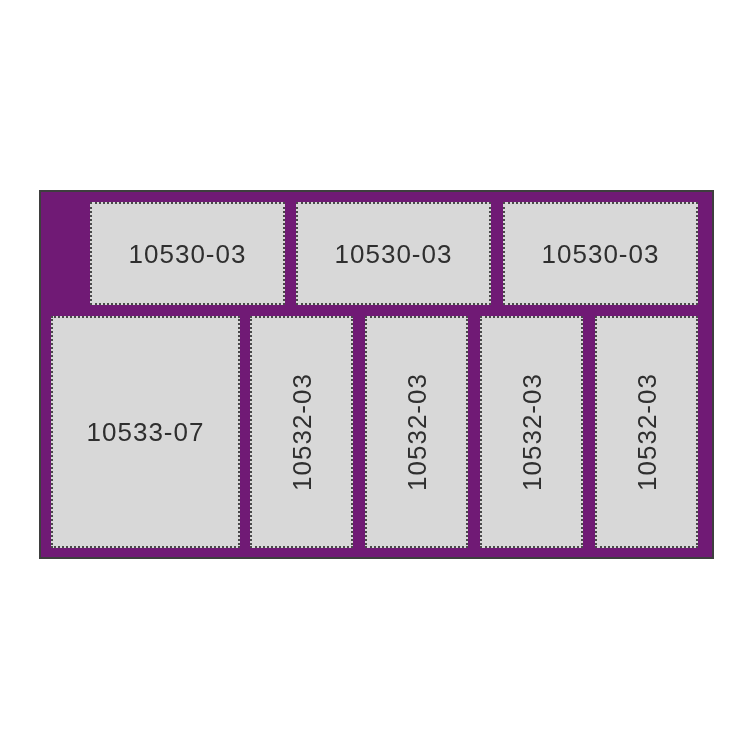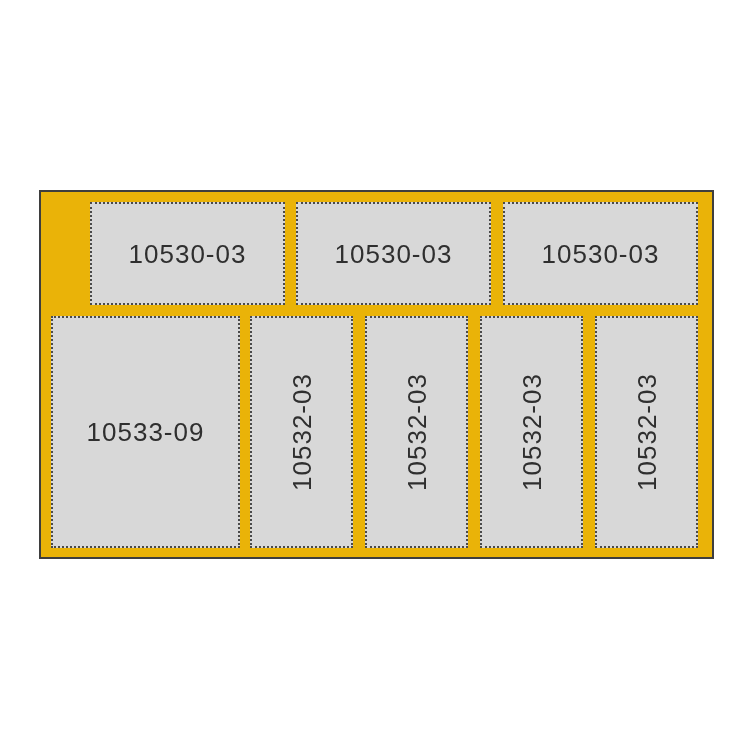--- a/index.html
+++ b/index.html
@@ -14,21 +14,21 @@
 
   
   .case-outline {
     position: absolute;
     left: 39px;
     top: 190px;
     width: 675px;
     height: 369px;
     border: 2px solid var(--outline-color, #3e3e3e);
     box-sizing: border-box;
-    background: #eab308;
+    background: #701a75;
   }
 
   
   .box {
     position: absolute;
     box-sizing: border-box;
     background: var(--fill-color, #d8d8d8);
     border: 2.5px dotted var(--dot-color, #4a4a4a);
     display: flex;
     align-items: center;
@@ -70,21 +70,21 @@
 
   <div class="box b2">
     <span class="label">10530-03</span>
   </div>
 
   <div class="box b3">
     <span class="label">10530-03</span>
   </div>
 
   <div class="box b4">
-    <span class="label">10533-09</span>
+    <span class="label">10533-07</span>
   </div>
 
   <div class="box b5 vertical">
     <span class="label">10532-03</span>
   </div>
 
   <div class="box b6 vertical">
     <span class="label">10532-03</span>
   </div>
 

